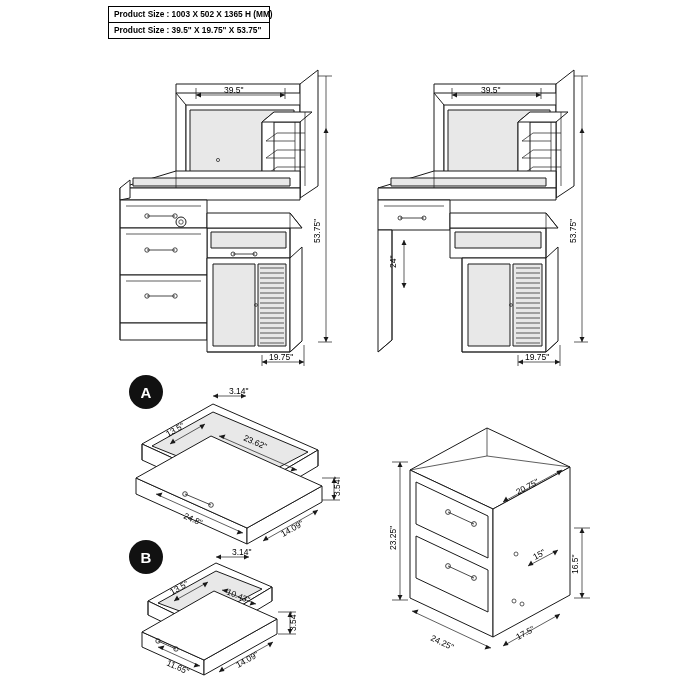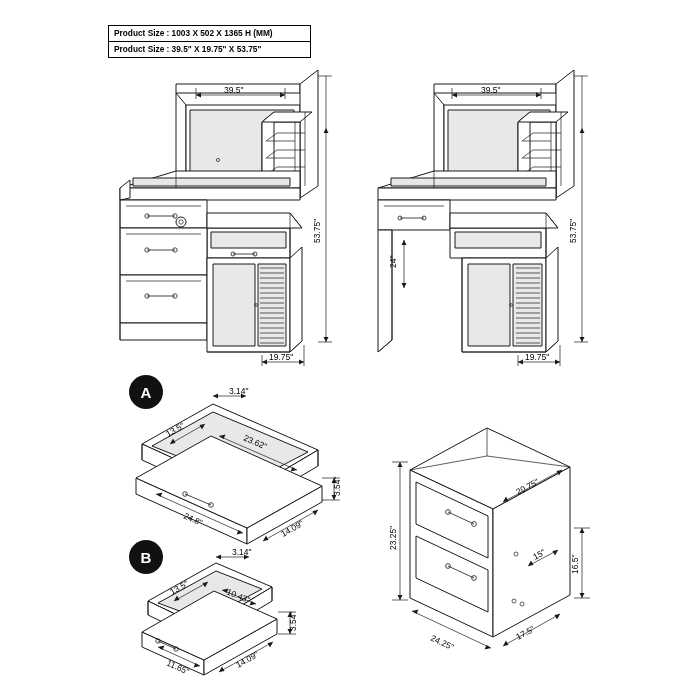--- a/index.html
+++ b/index.html
@@ -18,22 +18,22 @@
   #stage {
     position: absolute;
     left: 0; top: 0;
     width: 700px;
     height: 700px;
   }
   
   .spec-box {
     position: absolute;
     left: 108px;
-    top: 25px;
-    width: 203px;
+    top: 6px;
+    width: 162px;
     border: 1px solid #000;
     background: #fff;
     box-sizing: border-box;
   }
   .spec-row {
     font-size: 8.3px;
     font-weight: bold;
     padding: 3px 4px 3px 5px;
     line-height: 1.1;
     border-bottom: 1px solid #000;

